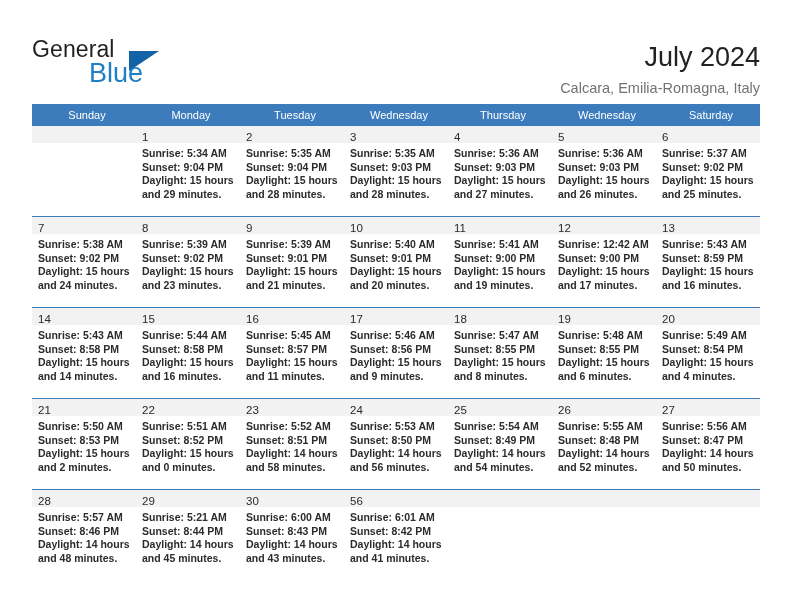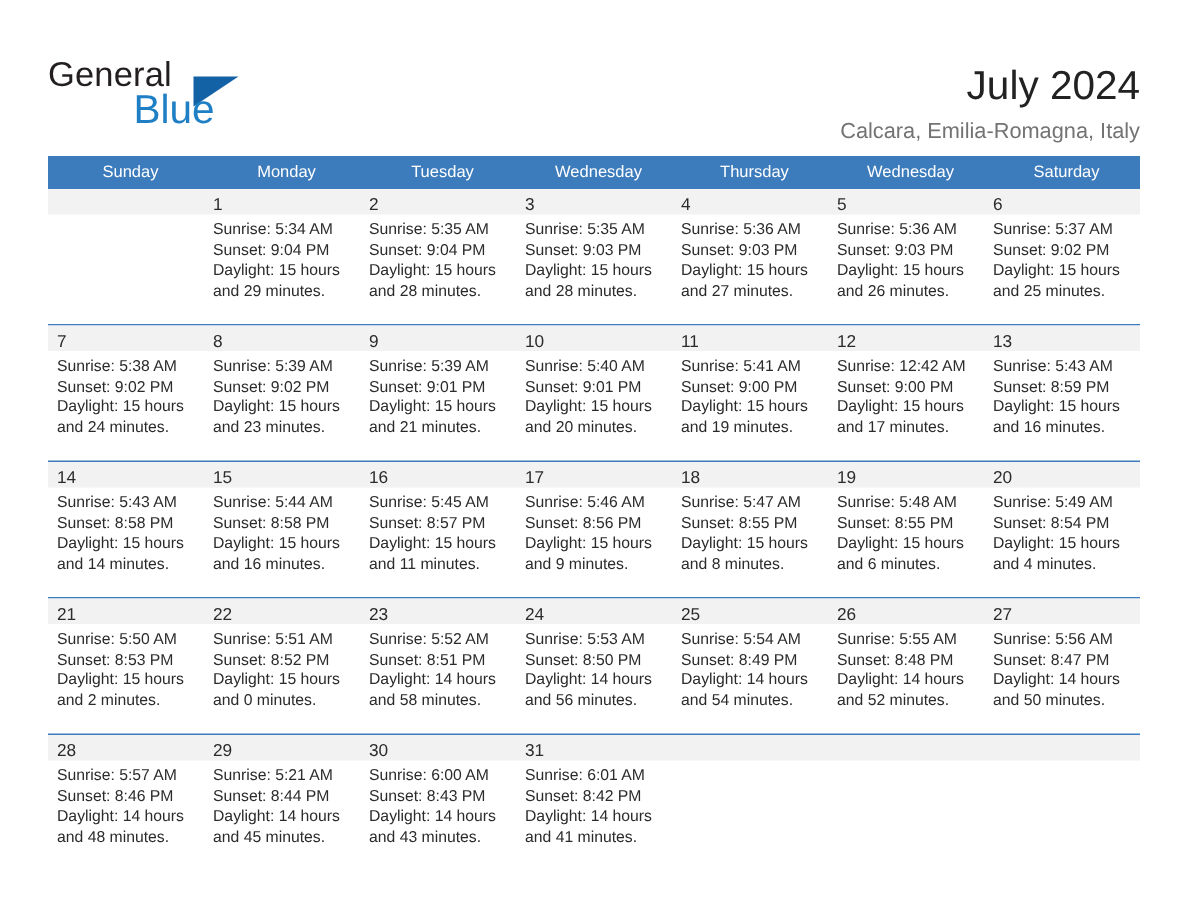--- a/index.html
+++ b/index.html
@@ -130,20 +130,21 @@
     padding: 1px 0 0 6px;
   }
   .cell.empty .daynum-band { background: #f2f2f2; }
   .daynum {
     font-size: 11.5px;
     color: #2b2b2b;
     line-height: 15px;
   }
   .cell .lines {
     padding: 4px 4px 0 6px;
+    font-weight: bold;
   }
   .line {
     font-size: 10.5px;
     line-height: 13.6px;
     color: #2b2b2b;
     white-space: nowrap;
   }
 </style>
 </head>
 <body>
@@ -527,21 +528,21 @@
               <div class="lines">
                 <div class="line">Sunrise: 6:00 AM</div>
                 <div class="line">Sunset: 8:43 PM</div>
                 <div class="line">Daylight: 14 hours</div>
                 <div class="line">and 43 minutes.</div>
               </div>
             </div>
           </td>
           <td>
             <div class="cell">
-              <div class="daynum-band"><span class="daynum">31</span></div>
+              <div class="daynum-band"><span class="daynum">56</span></div>
               <div class="lines">
                 <div class="line">Sunrise: 6:01 AM</div>
                 <div class="line">Sunset: 8:42 PM</div>
                 <div class="line">Daylight: 14 hours</div>
                 <div class="line">and 41 minutes.</div>
               </div>
             </div>
           </td>
           <td>
             <div class="cell empty">

